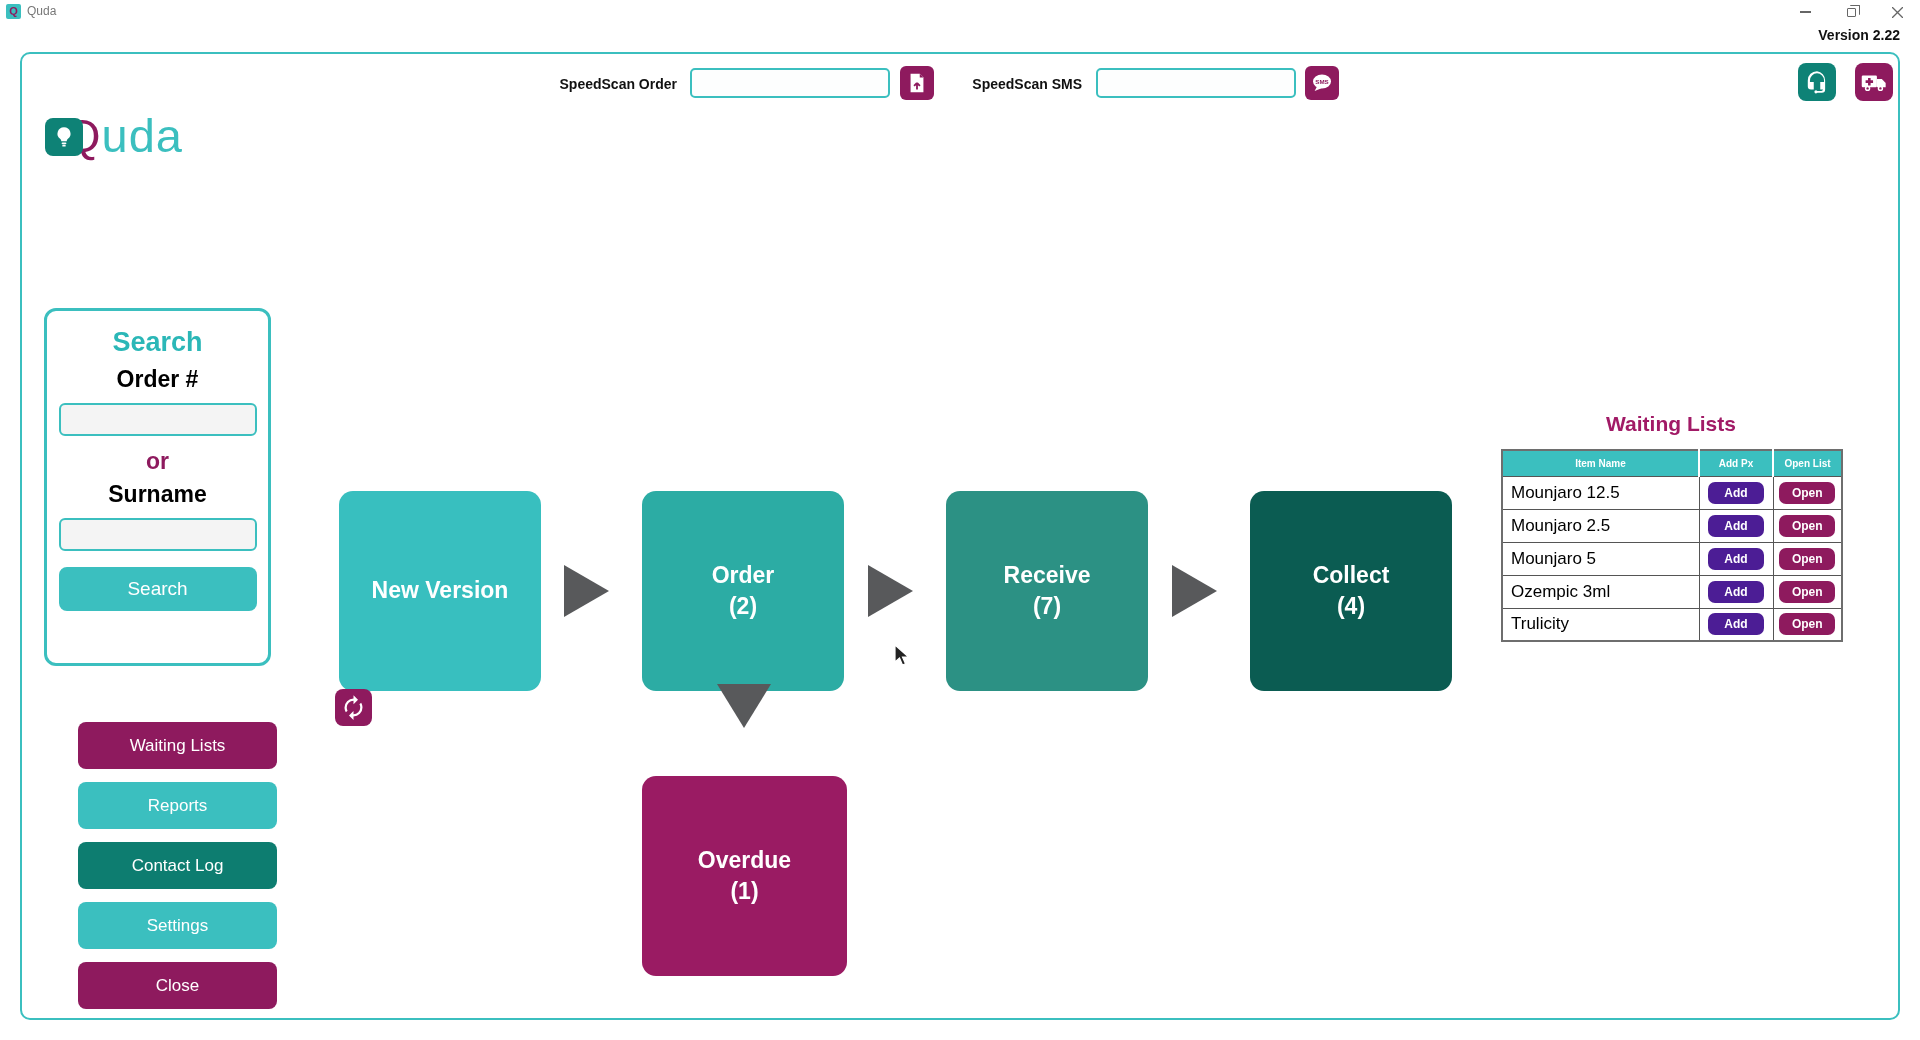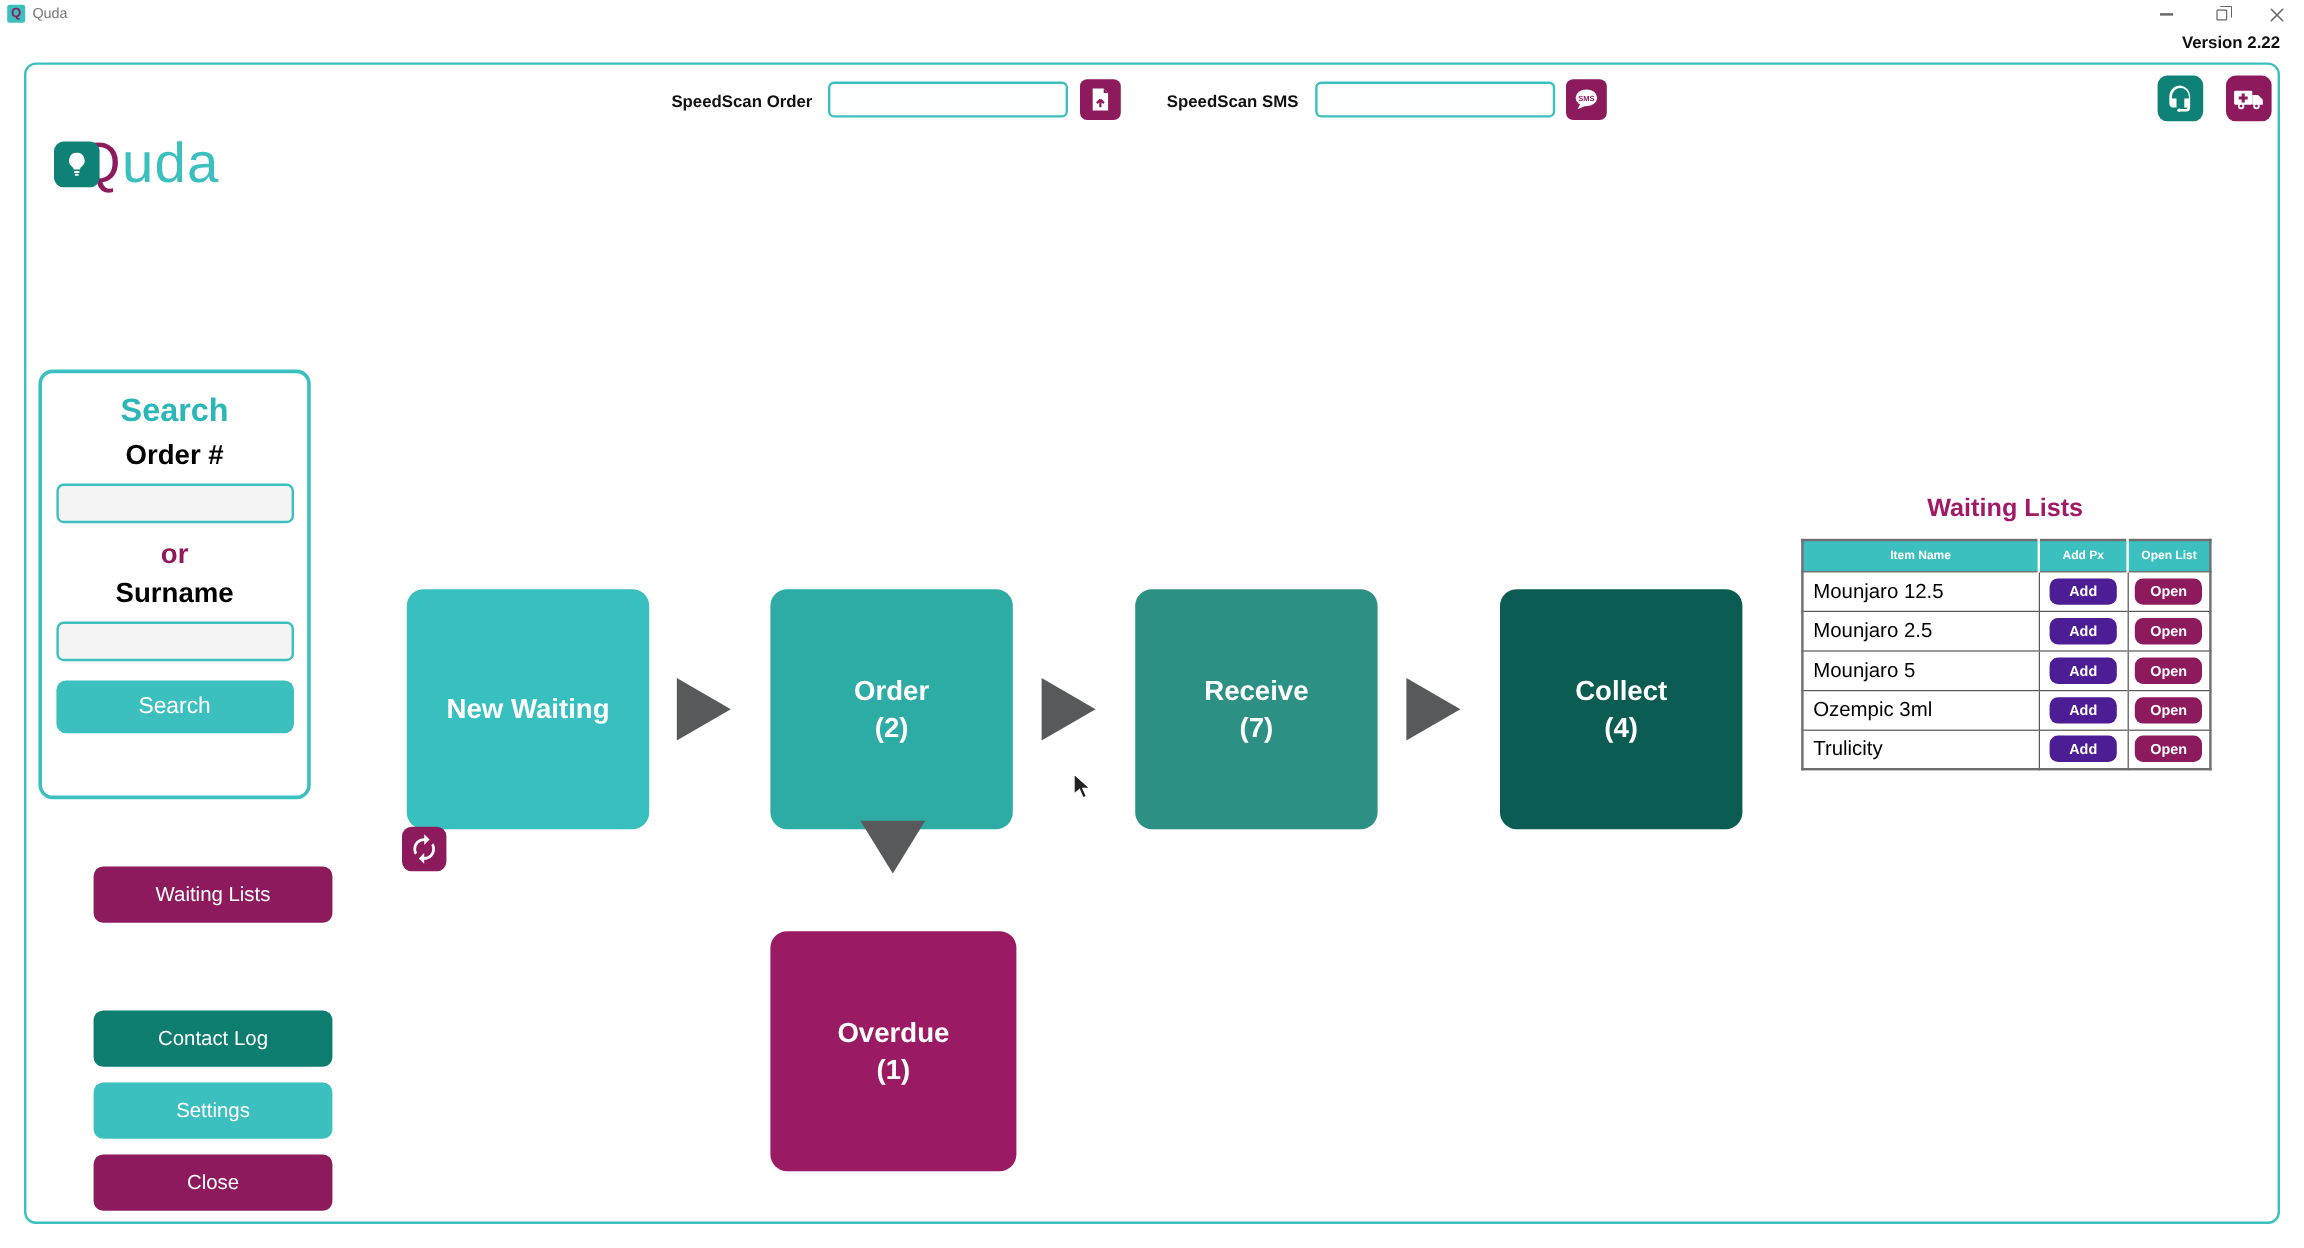--- a/index.html
+++ b/index.html
@@ -144,37 +144,38 @@
       <rect x="1.5" y="6.5" width="13" height="10" rx="1" fill="#fff"></rect>
       <path d="M14.5 9.5h4.2l3.3 3.4v3.6h-7.5z" fill="#fff"></path>
       <path d="M6.9 8.5h2.2v2.1h2.1v2.2H9.1v2.1H6.9v-2.1H4.8v-2.2h2.1z" fill="#8e1a5e"></path>
       <circle cx="6.5" cy="17.5" r="2.3" fill="#fff"></circle>
         <circle cx="6.5" cy="17.5" r="1" fill="#8e1a5e"></circle>
       <circle cx="17.5" cy="17.5" r="2.3" fill="#fff"></circle>
         <circle cx="17.5" cy="17.5" r="1" fill="#8e1a5e"></circle>
     </svg>
   </button>
 
-  <div class="search-box" style="left:10px; top:254px;">
+  <div class="search-box" style="left:22px; top:254px;">
     <div class="search-title">Search</div>
     <div class="field-label">Order #</div>
     <input class="search-input" value="" style="">
     <div class="or-label">or</div>
     <div class="field-label" style="margin-top:6px;">Surname</div>
     <input class="search-input" value="" style="">
     <button class="search-btn">Search</button>
   </div>
 
   <button class="side-btn" style="top: 668px; background-color: rgb(142, 26, 94);">Waiting Lists</button>
+  <button class="side-btn" style="top: 728px; background-color: rgb(59, 191, 191);">Reports</button>
   <button class="side-btn" style="top: 788px; background-color: rgb(13, 125, 112);">Contact Log</button>
   <button class="side-btn" style="top: 848px; background-color: rgb(59, 191, 191);">Settings</button>
   <button class="side-btn" style="top: 908px; background-color: rgb(142, 26, 94);">Close</button>
 
   <div class="flow-box" style="left: 317px; background-color: rgb(56, 191, 191);">
-    <span>New Waiting</span>
+    <span>New Version</span>
     <span></span>
   </div>
   <div class="arrow-right" style="left:542px;"></div>
   <div class="flow-box" style="left: 620px; background-color: rgb(44, 172, 164);">
     <span>Order</span>
     <span>(2)</span>
   </div>
   <div class="arrow-right" style="left:846px;"></div>
   <div class="flow-box" style="left: 924px; background-color: rgb(44, 145, 132);">
     <span>Receive</span>

